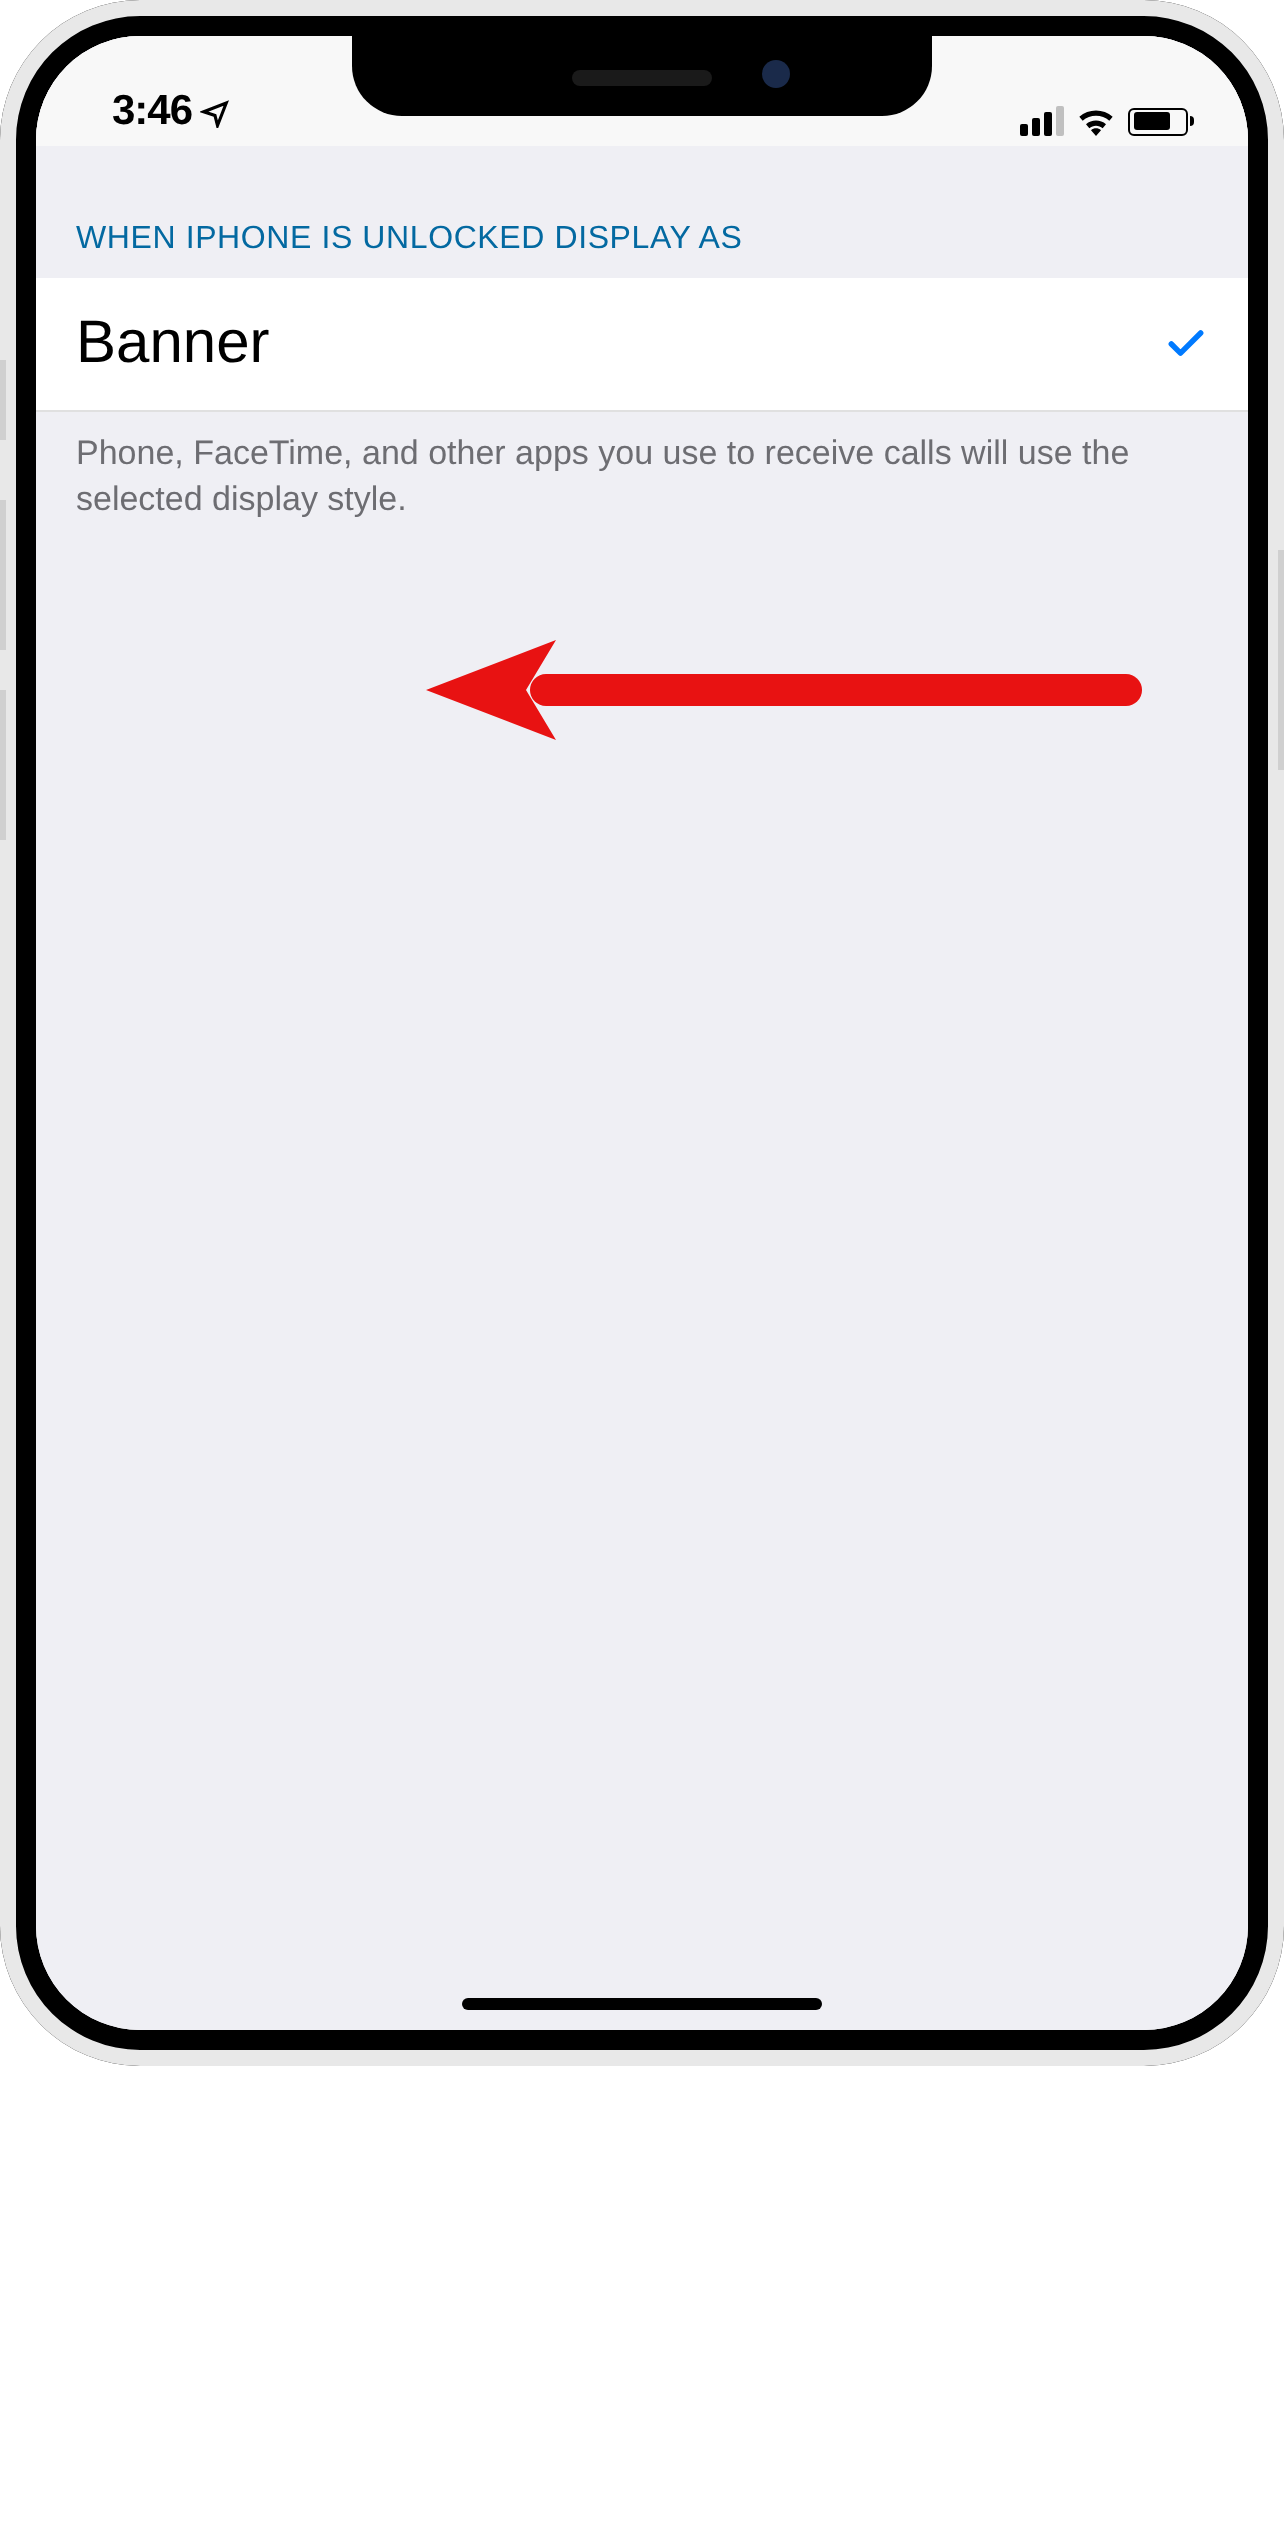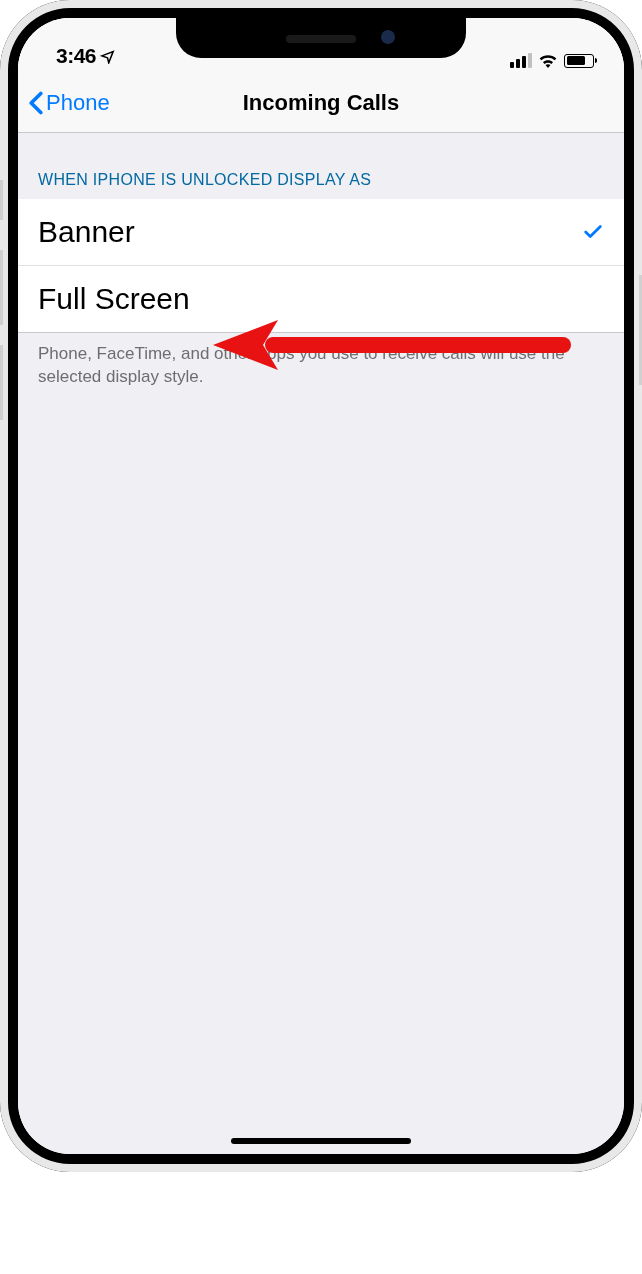--- a/index.html
+++ b/index.html
@@ -5,21 +5,21 @@
     * { margin: 0; padding: 0; box-sizing: border-box; }
     body {
       font-family: -apple-system, BlinkMacSystemFont, "Helvetica Neue", sans-serif;
       background: #fff;
       width: 642px;
       height: 1274px;
       position: relative;
     }
     .phone-frame {
       width: 642px;
-      height: 1172px;
+      height: 1033px;
       background: #fff;
       border-radius: 70px;
       position: relative;
       box-shadow: inset 0 0 0 8px #e8e8e8, inset 0 0 0 18px #000;
       overflow: hidden;
     }
     .side-button-left-1 { position:absolute; left:-3px; top:180px; width:6px; height:40px; background:#d0d0d0; border-radius:3px 0 0 3px; z-index:10; }
     .side-button-left-2 { position:absolute; left:-3px; top:250px; width:6px; height:75px; background:#d0d0d0; border-radius:3px 0 0 3px; z-index:10; }
     .side-button-left-3 { position:absolute; left:-3px; top:345px; width:6px; height:75px; background:#d0d0d0; border-radius:3px 0 0 3px; z-index:10; }
     .side-button-right { position:absolute; right:-3px; top:275px; width:6px; height:110px; background:#d0d0d0; border-radius:0 3px 3px 0; z-index:10; }
@@ -185,41 +185,29 @@
         </div>
         <svg width="20" height="15" viewBox="0 0 24 18" fill="#000">
             <path d="M12 18l-3-3.5c1.7-1.5 4.3-1.5 6 0L12 18zm-6-7c3.3-3 8.7-3 12 0l-2 2.3c-2.2-2-5.8-2-8 0L6 11zm-4-4.5c5.5-5 14.5-5 20 0l-2 2.3c-4.4-4-11.6-4-16 0L2 6.5z"></path>
           </svg>
         <div class="battery">
           <div class="battery-fill"></div>
         </div>
       </div>
     </div>
 
-    <div class="nav-bar">
-      <div class="back-button">
-        <svg width="16" height="24" viewBox="0 0 12 20" fill="none" stroke="#007aff" stroke-width="3" stroke-linecap="round" stroke-linejoin="round">
-            <path d="M10 2L2 10l8 8"></path>
-          </svg>
-        <span>Phone</span>
-      </div>
-      <div class="nav-title">Incoming Calls</div>
-    </div>
 
     <div class="content">
       <div class="section-header">WHEN IPHONE IS UNLOCKED DISPLAY AS</div>
       <div class="cell">
         <span>Banner</span>
         <svg class="checkmark" width="22" height="22" viewBox="0 0 24 24" fill="none" stroke="#007aff" stroke-width="3" stroke-linecap="round" stroke-linejoin="round">
             <path d="M4 12l5 5L20 6"></path>
           </svg>
       </div>
-      <div class="cell last">
-        <span>Full Screen</span>
-      </div>
       <div class="section-footer">Phone, FaceTime, and other apps you use to receive calls will use the selected display style.</div>
     </div>
 
     <svg class="arrow-overlay" viewBox="0 0 360 60">
       <path d="M60 30 L350 30" stroke="#e81212" stroke-width="16" stroke-linecap="round"></path>
       <path d="M0 30 L65 5 L50 30 L65 55 Z" fill="#e81212"></path>
     </svg>
 
     <div class="home-indicator"></div>
   </div>

